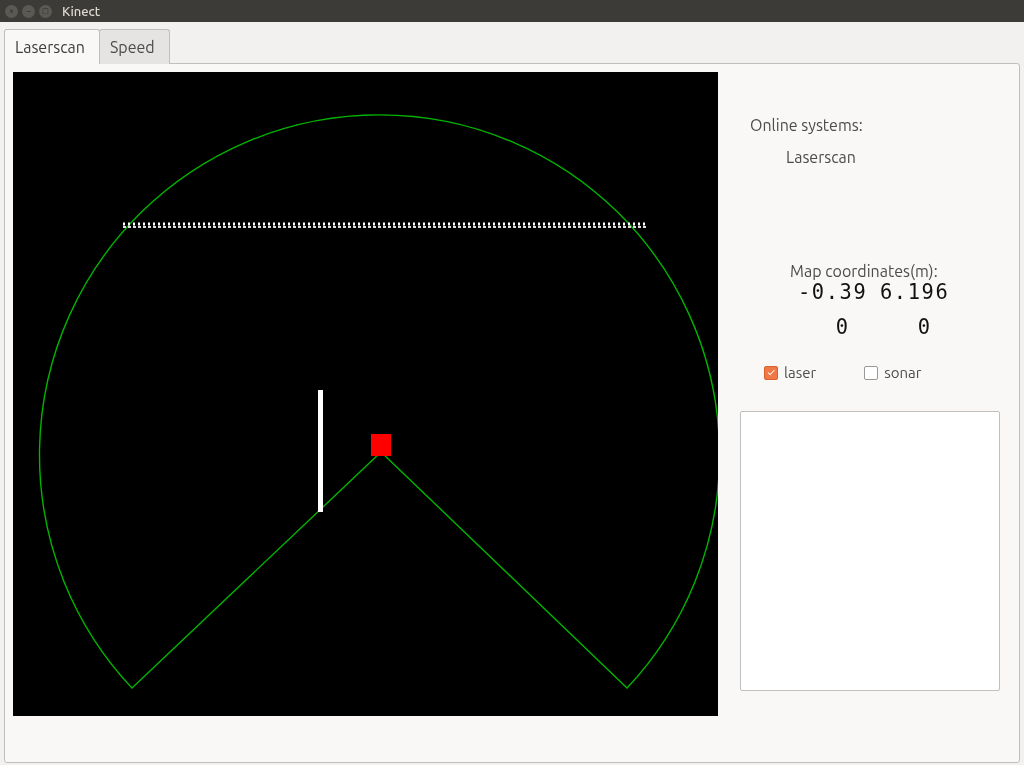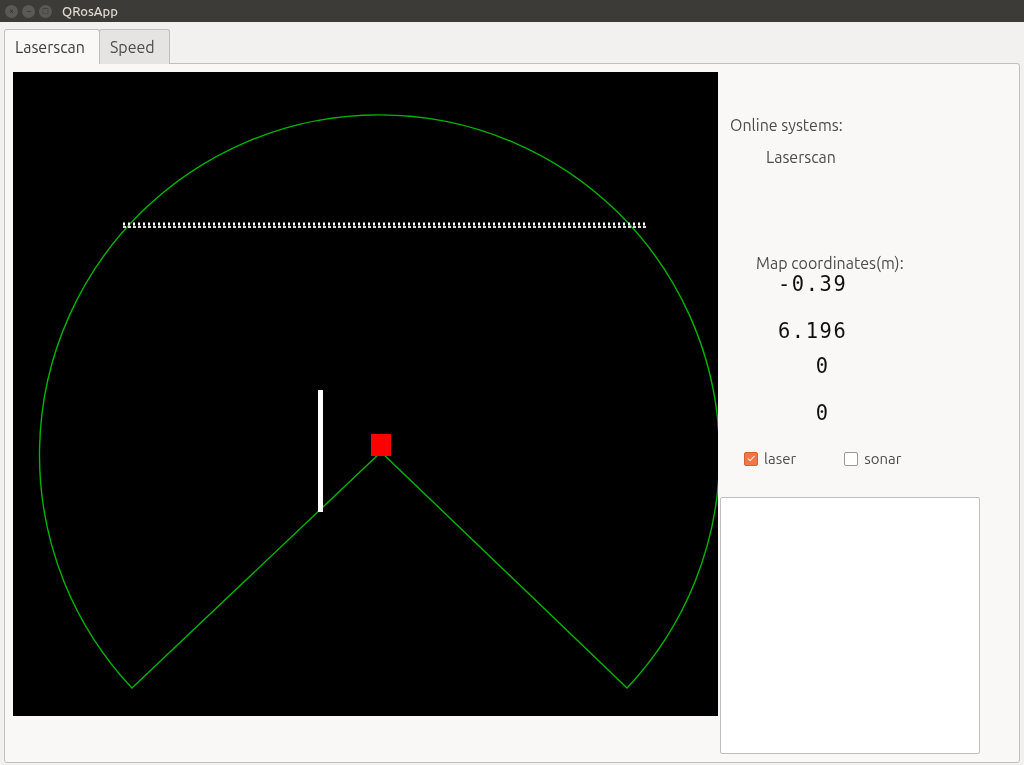--- a/index.html
+++ b/index.html
@@ -89,49 +89,48 @@
   }
   .laser-view svg {
     position: absolute;
     top:0; left:0;
     width:100%; height:100%;
   }
 
   
   .side {
     flex: 1;
-    padding: 10px 10px 0 12px;
+    padding: 10px 10px 0 32px;
     display:flex;
     flex-direction:column;
   }
   .section-label {
     font-size: 16px;
     color: #4c4c4c;
     margin-top: 34px;
     margin-bottom: 14px;
   }
   .sys-item {
     font-size: 16px;
     color: #4c4c4c;
     margin-left: 36px;
   }
   .spacer1 { height: 96px; }
   .label-small {
     font-size: 16px;
     color: #4c4c4c;
-    margin-left: 26px;
+    margin-left: 40px;
     margin-bottom: 2px;
   }
   .lcd-row {
     display:flex;
     gap: 22px;
     margin-left: 48px;
     margin-bottom: 10px;
     font-family: monospace;
-    flex-direction: column;
   }
   .lcd {
     width: 60px;
     text-align:center;
   }
   .checks {
     display:flex;
     gap: 48px;
     margin-top: 12px;
     margin-left: 14px;
@@ -180,21 +179,21 @@
 </style>
 </head>
 <body>
 
 <div class="titlebar">
   <div class="win-controls">
     <div class="win-btn">×</div>
     <div class="win-btn">−</div>
     <div class="win-btn">□</div>
   </div>
-  <div class="app-title">QRosApp</div>
+  <div class="app-title">Kinect</div>
 </div>
 
 <div class="tab-strip">
   <div class="tab active">
     <span>Laserscan</span>
   </div>
   <div class="tab">
     <span>Speed</span>
   </div>
 </div>

